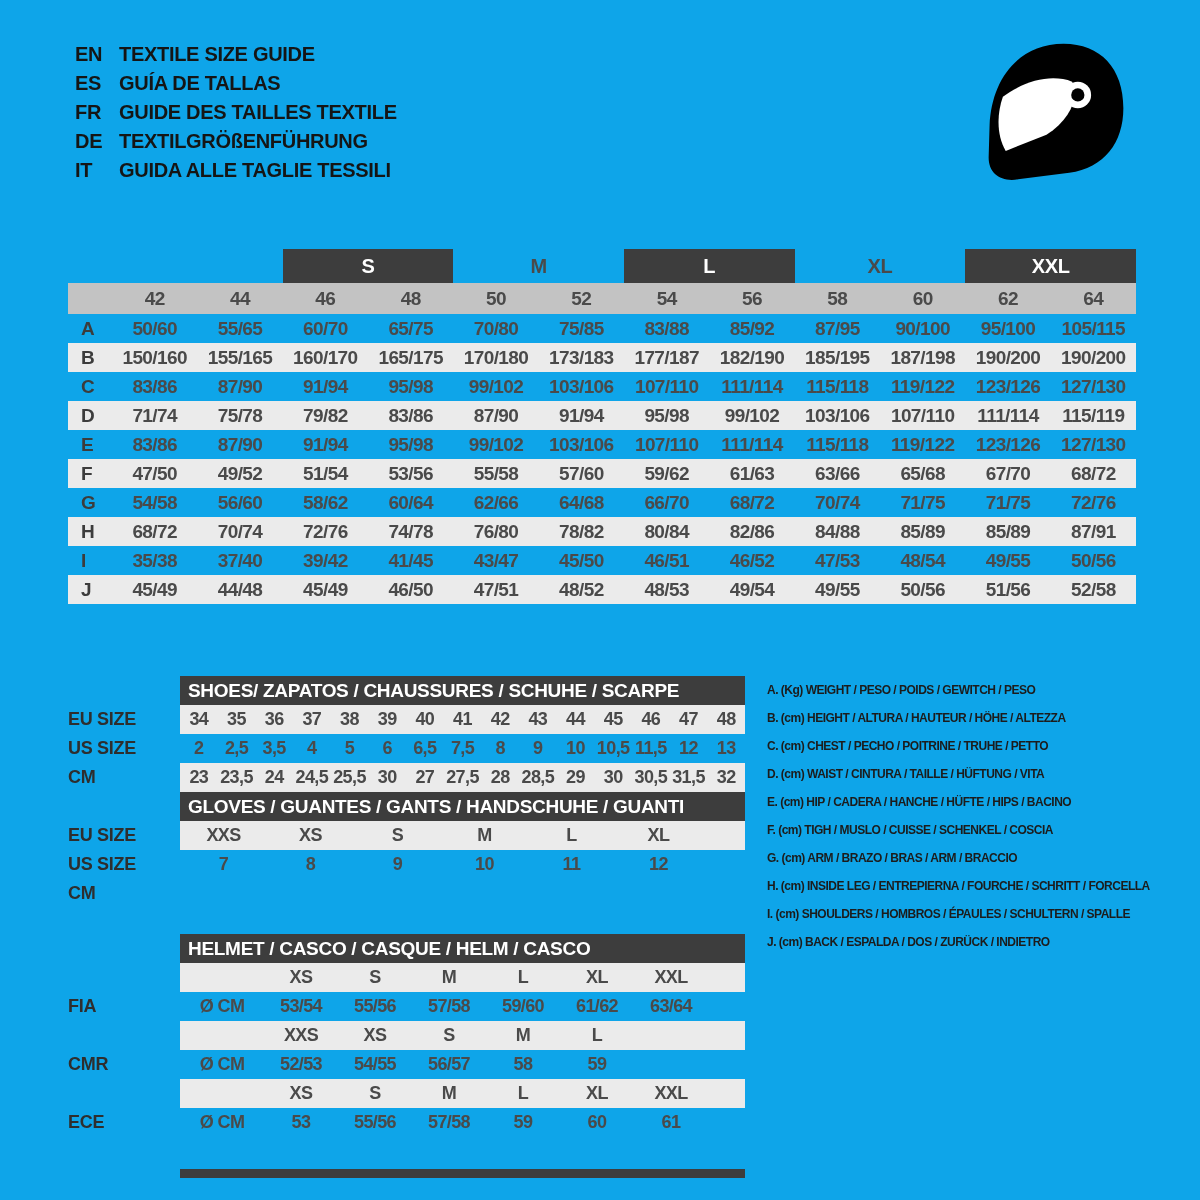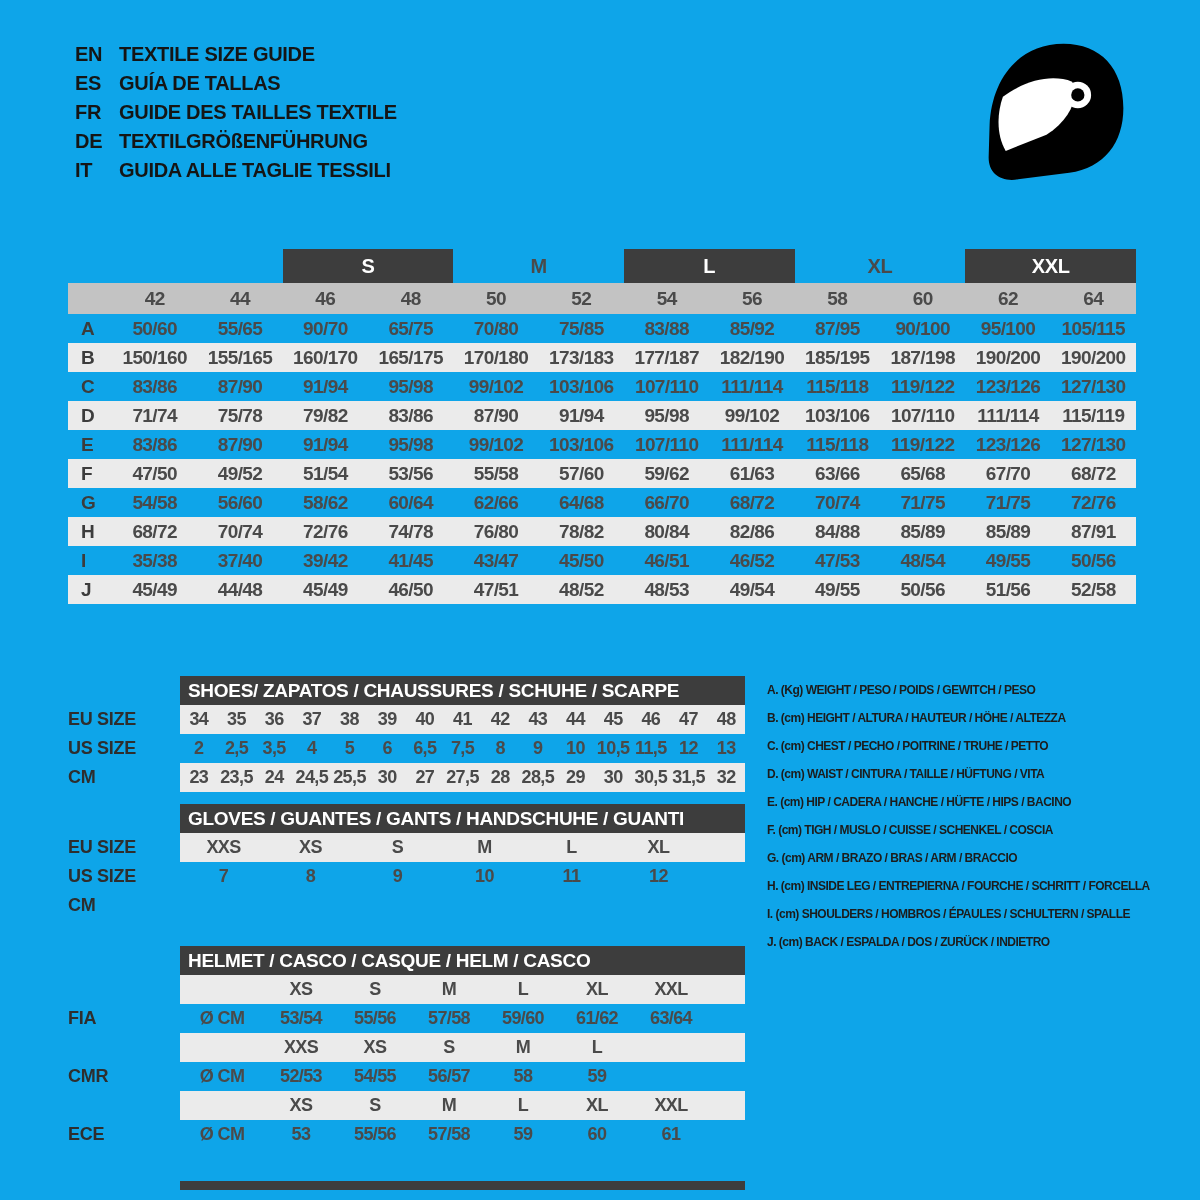--- a/index.html
+++ b/index.html
@@ -32,21 +32,21 @@
   .btables { width:677px; }
   .brow { display:flex; height:29px; }
   .blabel { width:112px; display:flex; align-items:center; font-size:18px; color:#2e2e2e; letter-spacing:-0.3px; }
   .bbar { width:565px; background:#3d3d3d; color:#fff; display:flex; align-items:center; padding-left:8px; font-size:19px; letter-spacing:-0.3px; white-space:nowrap; }
   .bcells { width:565px; display:grid; }
   .bcells.stripe { background:#ebebeb; }
   .bcells .cell { font-size:18px; color:#4a4a4a; }
   .g15 { grid-template-columns:repeat(15, 1fr); }
   .g6  { grid-template-columns:repeat(6, 87px) 1fr; }
   .gh  { grid-template-columns:84px repeat(6, 74px) 1fr; }
-  .sec-gap-sm { margin-top:12px; }
+  .sec-gap-sm { }
   .sec-gap-lg { margin-top:26px; }
   .bottombar { width:565px; height:9px; background:#3d3d3d; margin:32px 0 0 112px; }
 
   
   .legend { width:410px; margin-left:22px; font-size:12px; line-height:28px; color:#1c1c1c; letter-spacing:-0.5px; }
   .legend-item { }
 </style>
 </head>
 <body>
 
@@ -104,21 +104,21 @@
         <div class="cell">58</div>
         <div class="cell">60</div>
         <div class="cell">62</div>
         <div class="cell">64</div>
       </div>
     <div>
         <div class="trow grid13">
           <div class="rlabel">A</div>
           <div class="cell">50/60</div>
           <div class="cell">55/65</div>
-          <div class="cell">90/70</div>
+          <div class="cell">60/70</div>
           <div class="cell">65/75</div>
           <div class="cell">70/80</div>
           <div class="cell">75/85</div>
           <div class="cell">83/88</div>
           <div class="cell">85/92</div>
           <div class="cell">87/95</div>
           <div class="cell">90/100</div>
           <div class="cell">95/100</div>
           <div class="cell">105/115</div>
         </div>

